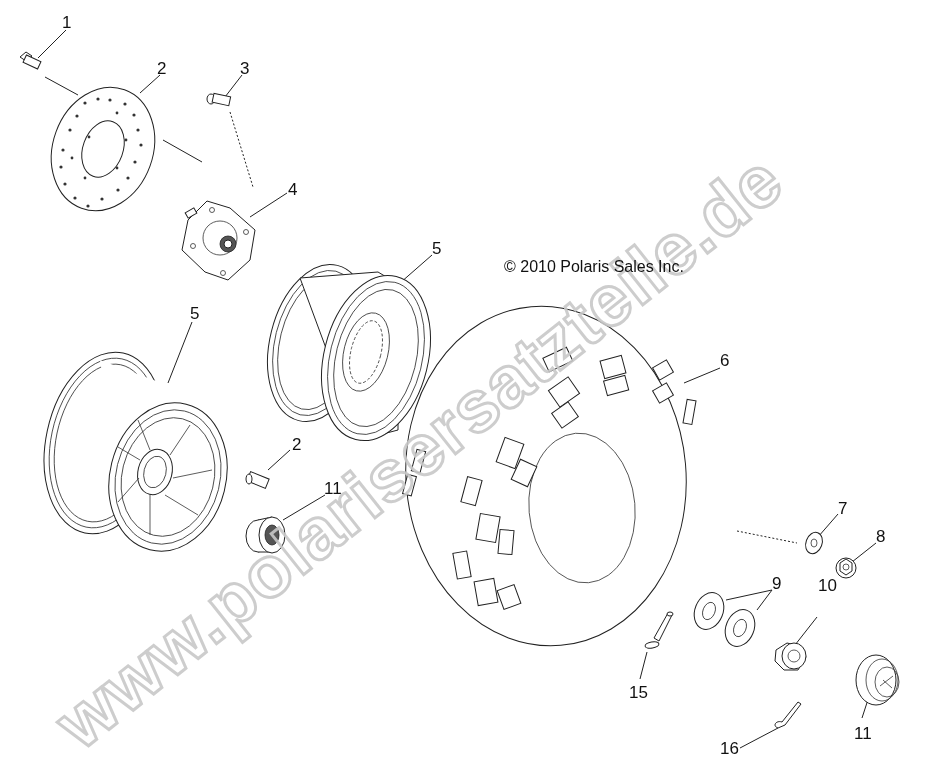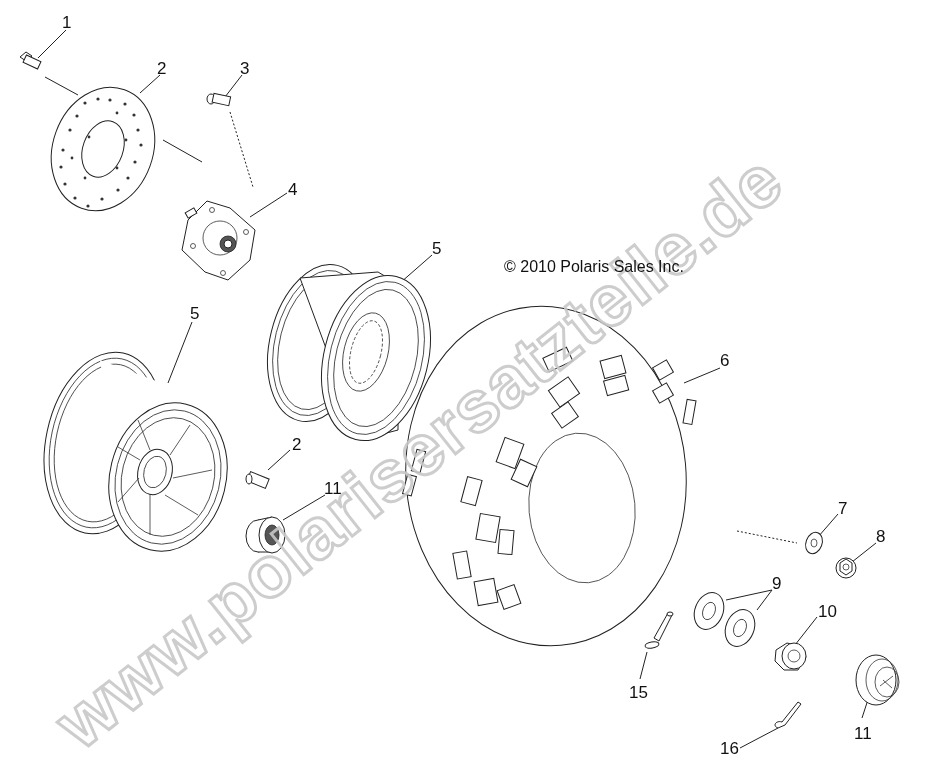--- a/index.html
+++ b/index.html
@@ -222,18 +222,18 @@
 <div class="callout" style="left:62px;top:14px">1</div>
 <div class="callout" style="left:157px;top:60px">2</div>
 <div class="callout" style="left:240px;top:60px">3</div>
 <div class="callout" style="left:288px;top:181px">4</div>
 <div class="callout" style="left:432px;top:240px">5</div>
 <div class="callout" style="left:190px;top:305px">5</div>
 <div class="callout" style="left:720px;top:352px">6</div>
 <div class="callout" style="left:838px;top:500px">7</div>
 <div class="callout" style="left:876px;top:528px">8</div>
 <div class="callout" style="left:772px;top:575px">9</div>
-<div class="callout" style="left:818px;top:603px">10</div>
+<div class="callout" style="left:818px;top:577px">10</div>
 <div class="callout" style="left:324px;top:480px">11</div>
 <div class="callout" style="left:854px;top:725px">11</div>
 <div class="callout" style="left:720px;top:740px">16</div>
 <div class="callout" style="left:629px;top:684px">15</div>
 <div class="callout" style="left:292px;top:436px">2</div>
 
 </body></html>

